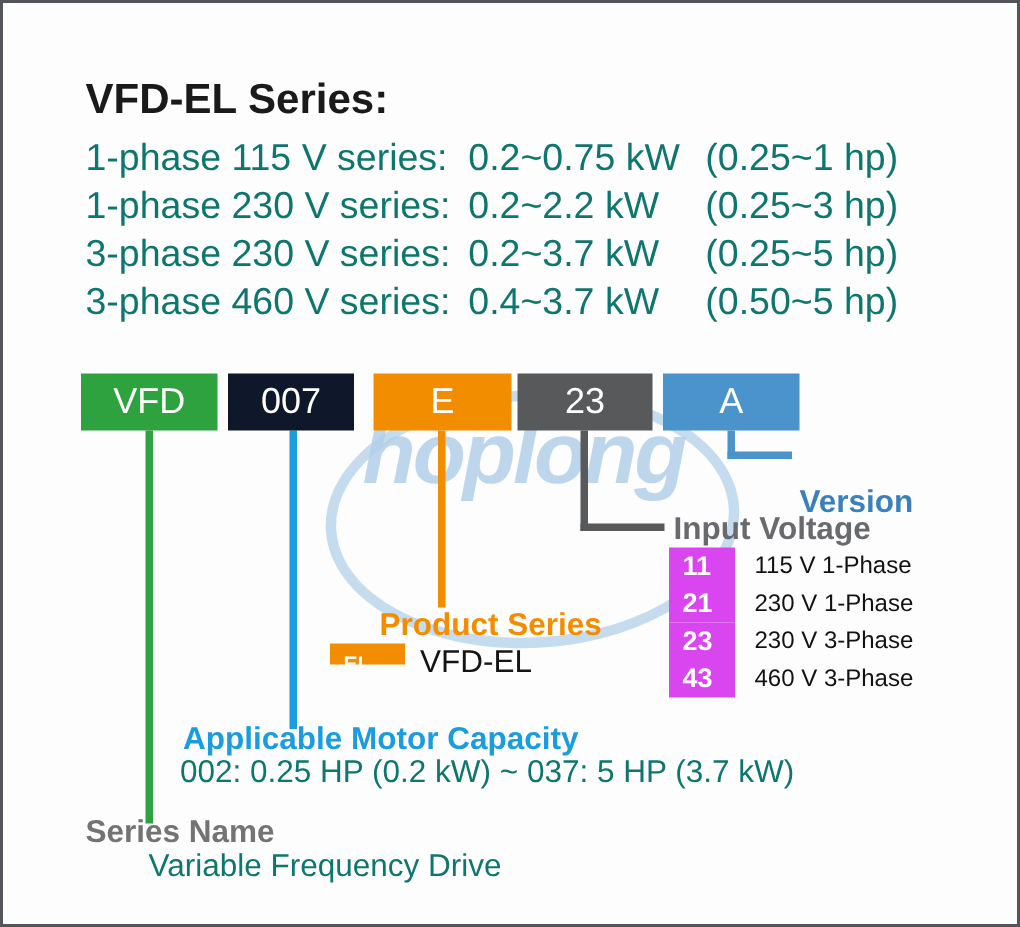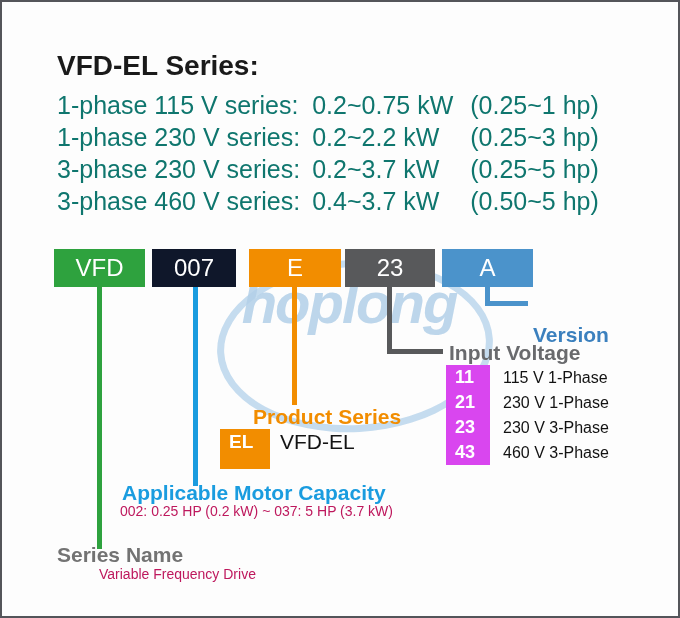--- a/index.html
+++ b/index.html
@@ -75,28 +75,28 @@
   .iv-code {
     width:44px; height:25px; box-sizing:border-box;
     background:#d946ef; color:#ffffff;
     font-weight:bold; font-size:18px; line-height:25px;
     padding-left:9px;
   }
   .iv-desc { font-size:16px; line-height:25px; padding-left:13px; color:#121212; white-space:nowrap; }
 
   .el-row { position:absolute; left:218px; top:427px; display:flex; z-index:3; }
   .el-code {
-    width:50px; height:40px; box-sizing:border-box;
+    width:50px; height:14px; box-sizing:border-box;
     background:#F28D00; color:#ffffff;
-    font-weight:bold; font-size:19px; line-height:26px;
+    font-weight:bold; font-size:14px; line-height:26px;
     padding-left:9px;
   }
   .el-desc { font-size:21px; line-height:26px; padding-left:10px; color:#141414; white-space:nowrap; }
 
-  .plain-text { position:absolute; font-size:14px; color:#be185d; white-space:nowrap; z-index:3; }
+  .plain-text { position:absolute; font-size:21px; color:#0f766e; white-space:nowrap; z-index:3; }
   .amc-range { left:118px; top:501px; }
   .sn-desc   { left:53px;  top:564px;margin-left:44px; }
 </style>
 </head>
 <body>
 
 <div class="frame">
 
   <div class="wm-ellipse"></div>
   <div class="wm-text">hoplong</div>

